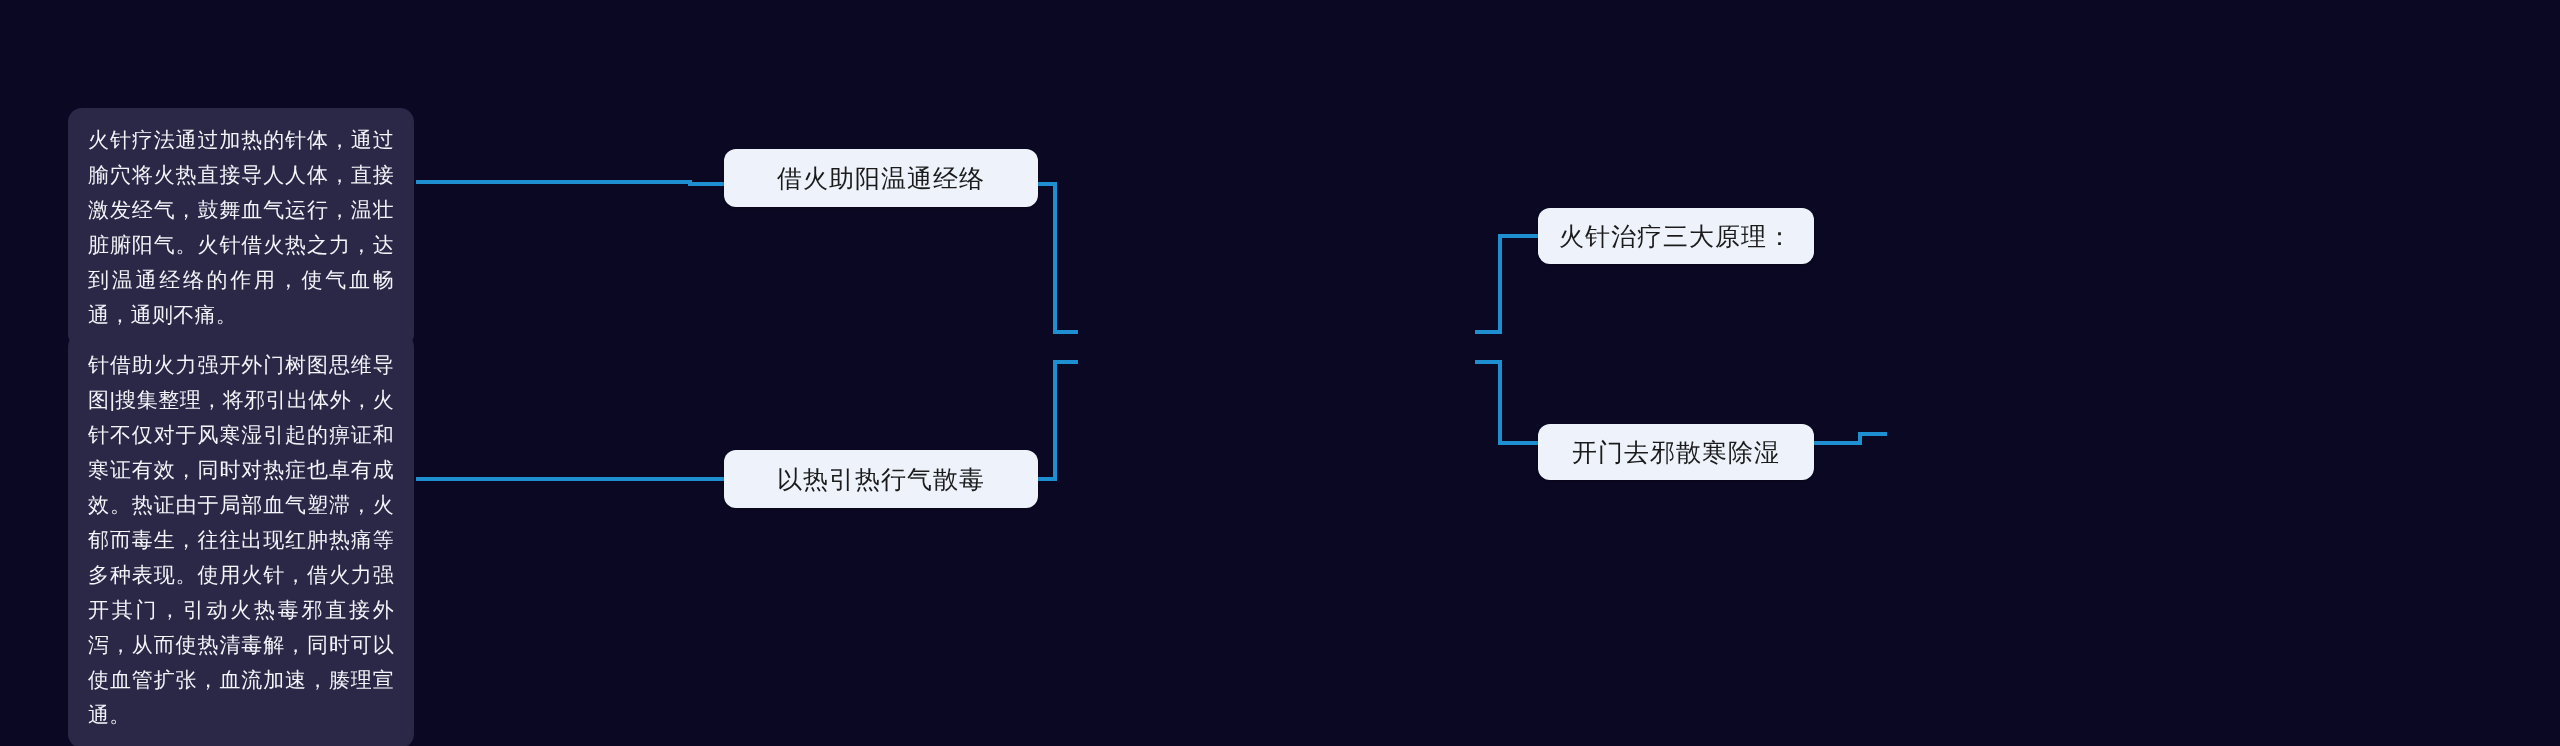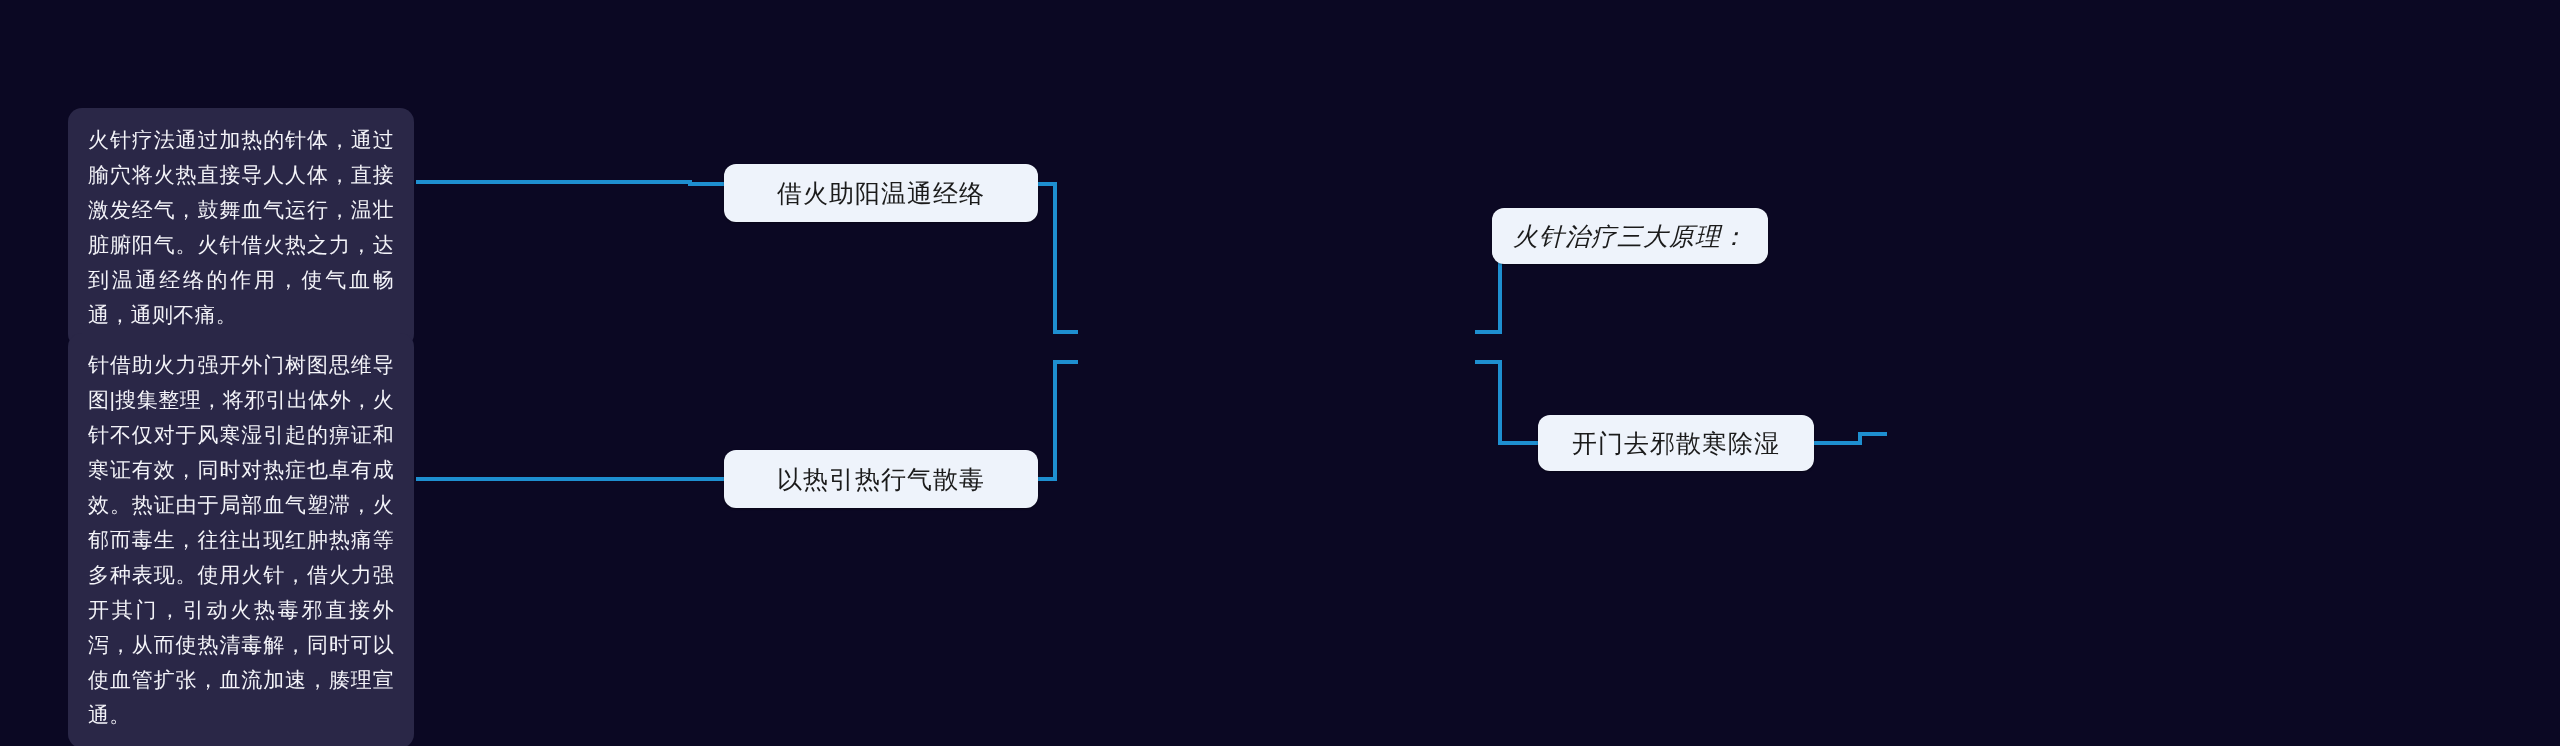--- a/index.html
+++ b/index.html
@@ -77,43 +77,42 @@
     display: flex;
     align-items: center;
     justify-content: center;
     white-space: nowrap;
     letter-spacing: 1px;
     box-shadow: 0 1px 2px rgba(0,0,0,0.35);
   }
 
   #label-jiehuo {
     left: 724px;
-    top: 164px;
+    top: 149px;
     width: 314px;
     height: 58px;
   }
 
   #label-yire {
     left: 724px;
     top: 450px;
     width: 314px;
     height: 58px;
   }
 
   #label-sandayuanli {
-    left: 1492px;
+    left: 1538px;
     top: 208px;
     width: 276px;
     height: 56px;
-    font-style: italic;
   }
 
   #label-kaimen {
     left: 1538px;
-    top: 415px;
+    top: 424px;
     width: 276px;
     height: 56px;
   }
 
   
   #root-node {
     position: absolute;
     left: 1078px;
     top: 303px;
     width: 397px;

